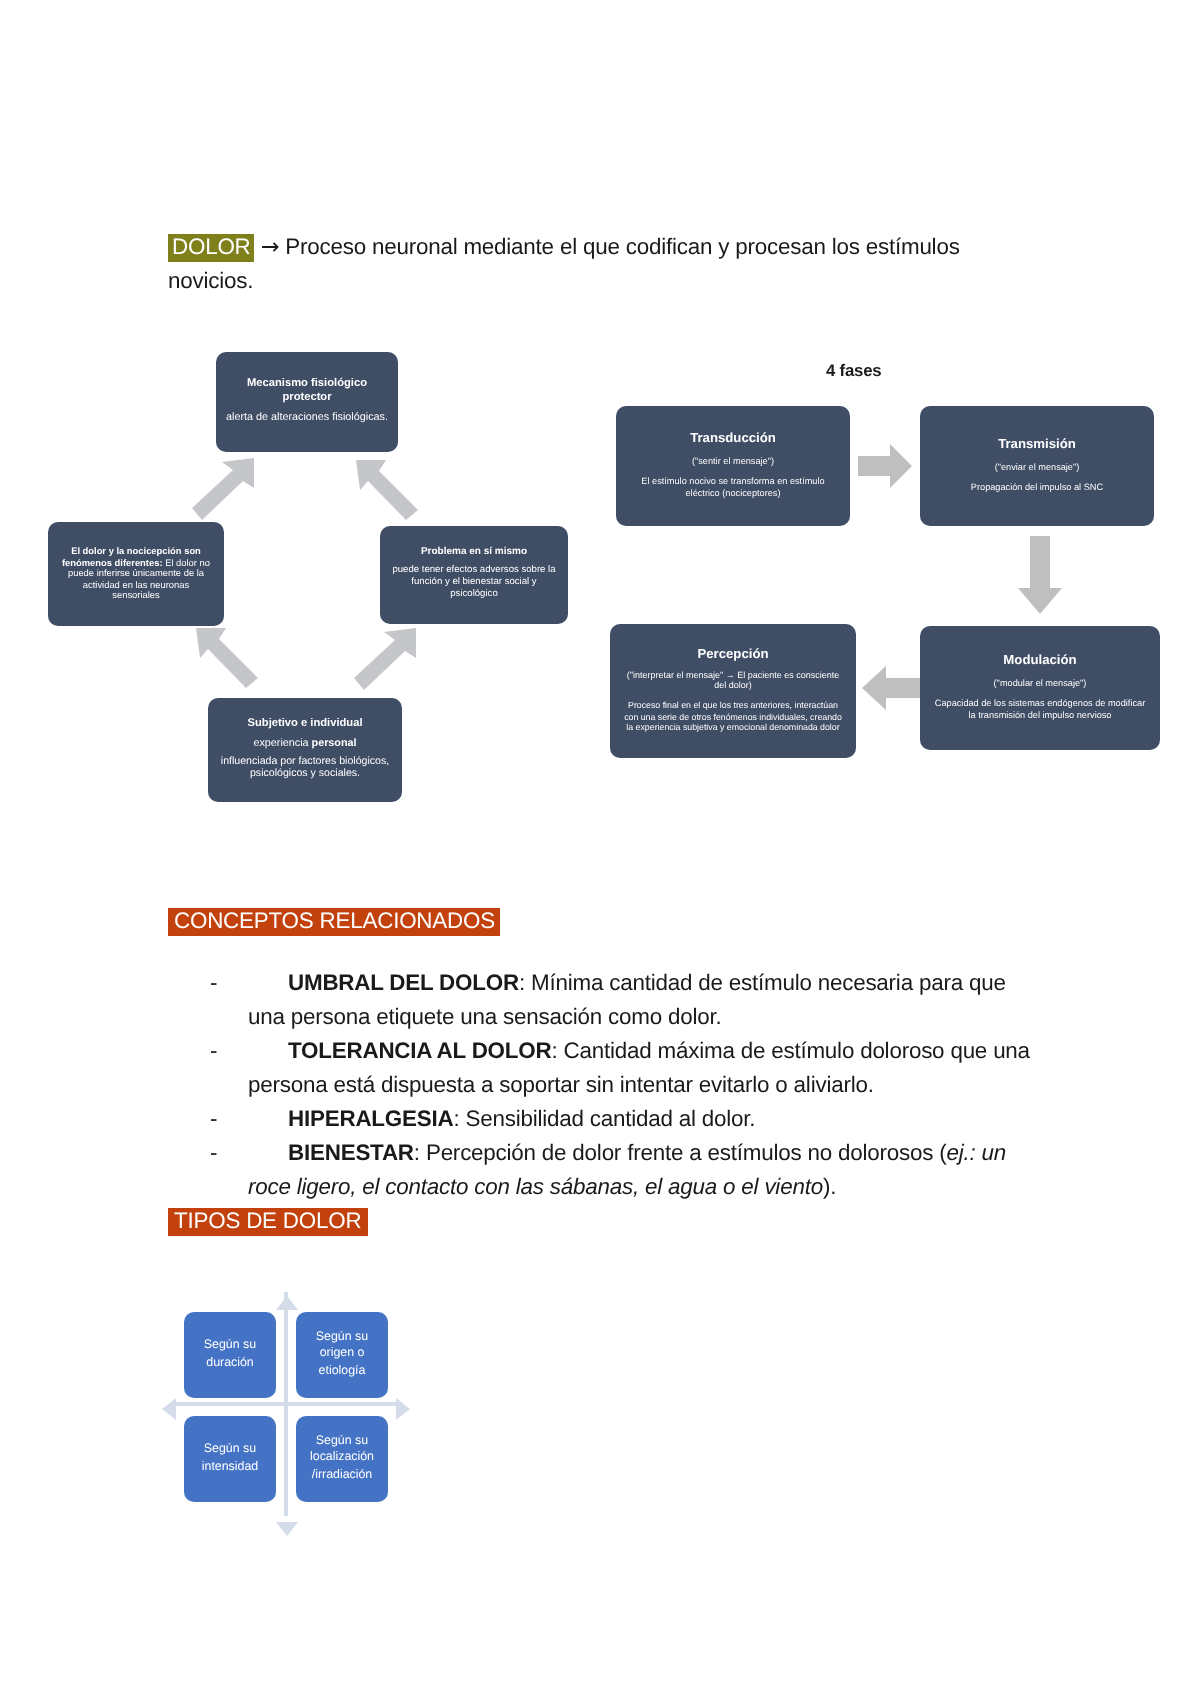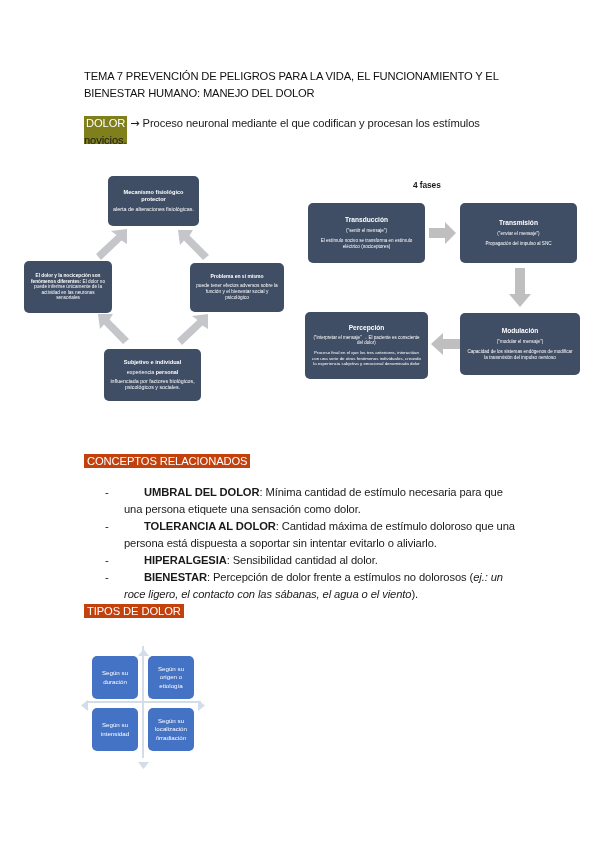--- a/index.html
+++ b/index.html
@@ -39,21 +39,21 @@
     left: 84px;
     top: 115px;
     width: 420px;
     font-size: 11.2px;
     line-height: 17px;
     letter-spacing: -0.1px;
   }
   .hl {
     background: #7f7f1b;
     color: #ffffff;
-    padding: 1px 2px 15px 2px;
+    padding: 1px 2px 1px 2px;
     font-weight: 400;
   }
   .arrowglyph { font-family: "DejaVu Sans", sans-serif; }
 
   
   .sec-head {
     position: absolute;
     font-size: 11.2px;
     letter-spacing: -0.1px;
     background: #c2410c;
@@ -178,22 +178,21 @@
   #q-tr { left: 62px; top: 10px; width: 46px; height: 43px; }
   #q-bl { left: 6px;  top: 62px; width: 46px; height: 43px; }
   #q-br { left: 62px; top: 62px; width: 46px; height: 43px; }
 </style>
 </head>
 <body>
 
 <div class="page">
 
   <div class="doc-title">
-    <span>TEMA 7 PREVENCIÓN DE PELIGROS PARA LA VIDA, EL FUNCIONAMIENTO Y EL</span><br>
-    <span>BIENESTAR HUMANO: MANEJO DEL DOLOR</span>
+    <br>
   </div>
 
   <div class="intro">
     <span class="hl">DOLOR</span>
     <span class="arrowglyph">→</span>
     <span>Proceso neuronal mediante el que codifican y procesan los estímulos novicios.</span>
   </div>
 
   <div class="diagram1">
 

